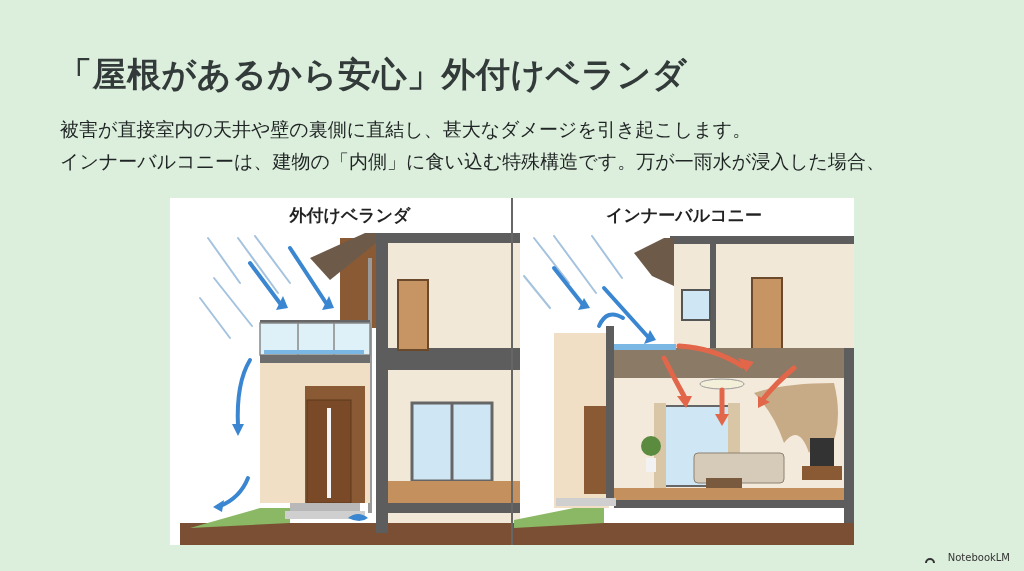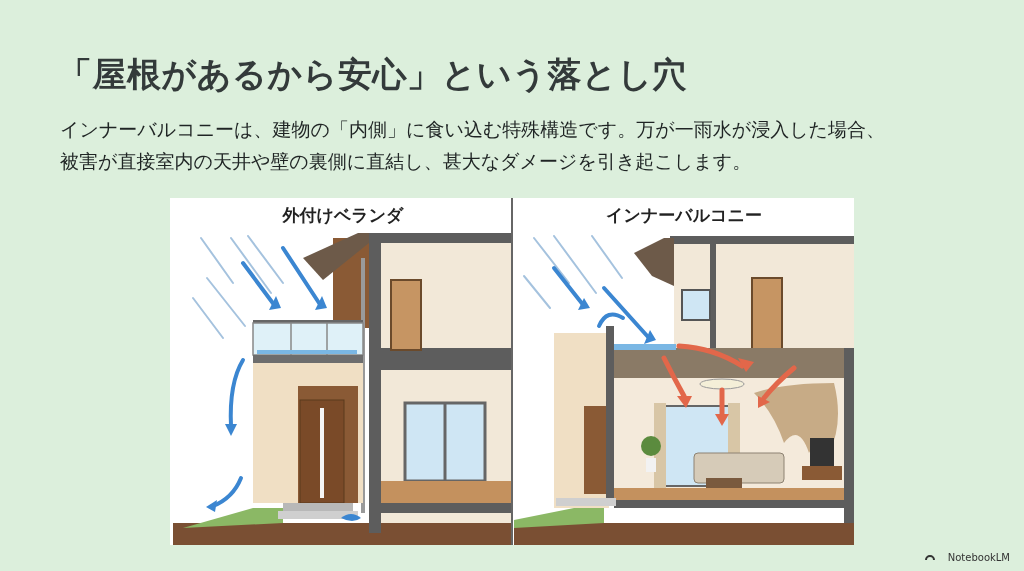--- a/index.html
+++ b/index.html
@@ -17,41 +17,41 @@
   .body-text {
     position:absolute; left:60px; top:113px; width:940px;
     font-size:19px; line-height:32px; color:#1f2424; white-space:nowrap;
   }
   .panel {
     position:absolute; left:170px; top:198px; width:684px; height:347px;
     background:#ffffff; overflow:hidden;
   }
   .divider { position:absolute; left:341px; top:0; width:2px; height:347px; background:#666; }
   .half { position:absolute; top:0; height:347px; width:340px; overflow:hidden; }
-  .half.left { left:3px; }
+  .half.left { left:10px; }
   .half.right { left:344px;text-decoration:underline; }
   .half-label {
     position:absolute; top:6px; left:0; width:100%; text-align:center;
     font-size:17px; font-weight:bold; color:#222; z-index:5;
   }
   .footer-brand {
     position:absolute; right:14px; bottom:8px;
-    font-size:10px; color:#333; display:flex; align-items:flex-start; gap:13px;
+    font-size:10px; color:#333; display:flex; align-items:flex-end; gap:13px;
   }
   .brand-icon { width:10px; height:8px; }
   svg { display:block; }
 </style>
 </head>
 <body>
 
-<div class="title">「屋根があるから安心」という落とし穴</div>
+<div class="title">「屋根があるから安心」外付けベランダ</div>
 
 <div class="body-text">
+  <div>被害が直接室内の天井や壁の裏側に直結し、甚大なダメージを引き起こします。</div>
   <div>インナーバルコニーは、建物の「内側」に食い込む特殊構造です。万が一雨水が浸入した場合、</div>
-  <div>被害が直接室内の天井や壁の裏側に直結し、甚大なダメージを引き起こします。</div>
 </div>
 
 <div class="panel">
 
   <div class="half left">
     <div class="half-label">外付けベランダ</div>
     <svg width="340" height="347" viewBox="0 0 340 347">
 
       <rect x="0" y="325" width="340" height="22" fill="#7a4f33"></rect>
       <polygon points="10,330 80,310 110,310 110,325 10,330" fill="#8bb865"></polygon>

